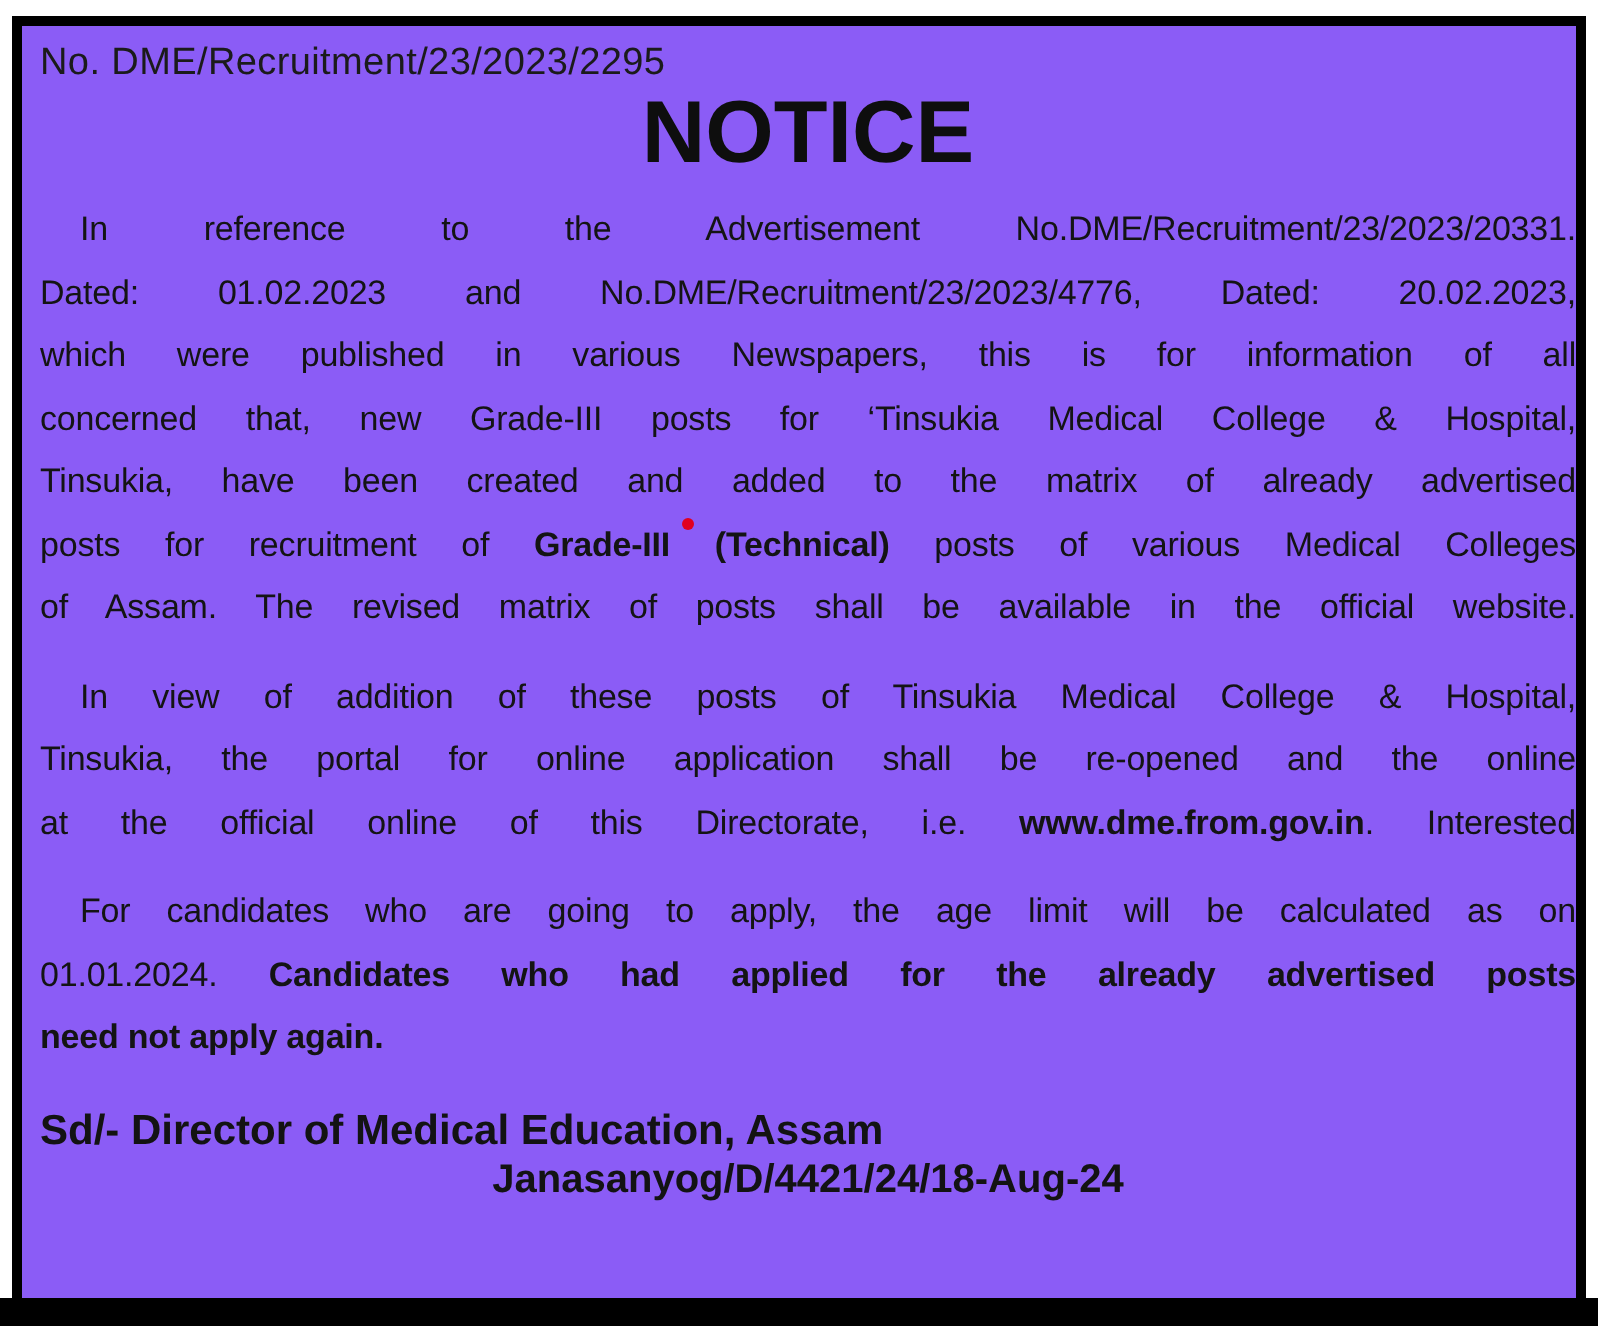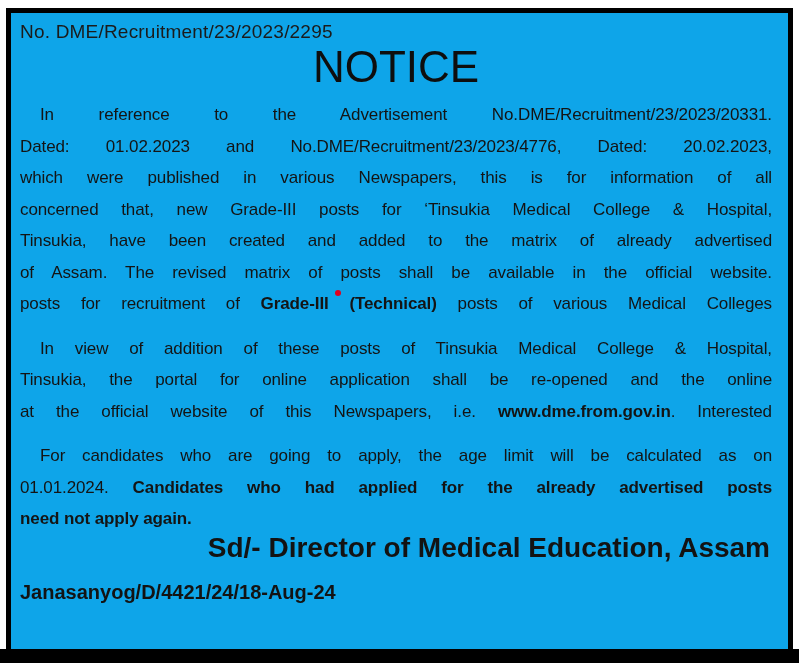--- a/index.html
+++ b/index.html
@@ -9,33 +9,33 @@
     font-family:"Liberation Sans", "DejaVu Sans", sans-serif;
     position:relative; overflow:hidden;
     -webkit-font-smoothing:antialiased;
   }
   .frame {
     position:absolute; left:6px; top:8px;
     width:787px; height:655px;
     box-sizing:border-box;
     border:5px solid #000;
     border-bottom:14px solid #000;
-    padding:6px 16px 0 9px;
-    background:#0ea5e9;
+    padding:6px 0 0 9px;
+    background:#8b5cf6;
   }
   .bottom-bleed {
     position:absolute; left:0; bottom:0;
     width:799px; height:14px; background:#000;
   }
   .ref-no {
     font-size:19px; line-height:25px; color:#1b1b1b;
     letter-spacing:0.2px;
   }
   .title {
-    font-size:44px; line-height:46px; font-weight:normal;
+    font-size:44px; line-height:46px; font-weight:bold;
     text-align:center; color:#0e0e0e; margin-top:0;
   }
   .body-copy { color:#141414; }
   .para {
     font-size:17px; line-height:31.5px;
     letter-spacing:-0.1px;
     margin-top:13px;
   }
   .para:first-of-type { margin-top:9px; }
   .line {
@@ -47,48 +47,48 @@
   .line.first { padding-left:20px; }
   .line.flush-left { text-align-last:left; -moz-text-align-last:left; }
   .b { font-weight:bold; }
   .dot-host { position:relative; }
   .red-dot {
     position:absolute; left:74px; top:-4px;
     width:6px; height:6px; border-radius:50%;
     display:inline-block;
   }
   .signature {
-    font-size:28px; line-height:24px; font-weight:bold;
-    text-align:right; color:#131313; margin-top:1px; padding-right:2px;
+    font-size:21px; line-height:24px; font-weight:bold;
+    color:#131313; margin-top:19px; padding-right:2px;
   }
   .footer-ref {
     font-size:20px; line-height:24px; font-weight:bold;
-    text-align:left; color:#131313;margin-top:20px;
+    text-align:center; color:#131313;
   }
 </style>
 </head>
 <body>
 
 <div class="frame">
   <div class="ref-no">No. DME/Recruitment/23/2023/2295</div>
   <div class="title">NOTICE</div>
   <div class="body-copy">
       <div class="para">
         <div class="line first"><span class="">In reference to the Advertisement No.DME/Recruitment/23/2023/20331.</span></div>
         <div class="line"><span class="">Dated: 01.02.2023 and No.DME/Recruitment/23/2023/4776, Dated: 20.02.2023,</span></div>
         <div class="line"><span class="">which were published in various Newspapers, this is for information of all</span></div>
         <div class="line"><span class="">concerned that, new Grade-III posts for ‘Tinsukia Medical College &amp; Hospital,</span></div>
         <div class="line"><span class="">Tinsukia, have been created and added to the matrix of already advertised</span></div>
+        <div class="line"><span class="">posts for recruitment of </span><span class="b dot-host">Grade-III (Technical)<span class="red-dot" style="background: rgb(225, 0, 30);"></span></span><span class=""> posts of various Medical Colleges</span></div>
         <div class="line"><span class="">of Assam. The revised matrix of posts shall be available in the official website.</span></div>
-        <div class="line"><span class="">posts for recruitment of </span><span class="b dot-host">Grade-III (Technical)<span class="red-dot" style="background: rgb(225, 0, 30);"></span></span><span class=""> posts of various Medical Colleges</span></div>
       </div>
       <div class="para">
         <div class="line first"><span class="">In view of addition of these posts of Tinsukia Medical College &amp; Hospital,</span></div>
         <div class="line"><span class="">Tinsukia, the portal for online application shall be re-opened and the online</span></div>
-        <div class="line"><span class="">at the official website of this Newspapers, i.e. </span><span class="b">www.dme.from.gov.in</span><span class="">. Interested</span></div>
+        <div class="line"><span class="">at the official online of this Directorate, i.e. </span><span class="b">www.dme.from.gov.in</span><span class="">. Interested</span></div>
       </div>
       <div class="para">
         <div class="line first"><span class="">For candidates who are going to apply, the age limit will be calculated as on</span></div>
         <div class="line"><span class="">01.01.2024. </span><span class="b">Candidates who had applied for the already advertised posts</span></div>
         <div class="line flush-left"><span class="b">need not apply again.</span></div>
       </div>
     </div>
   <div class="signature">Sd/- Director of Medical Education, Assam</div>
   <div class="footer-ref">Janasanyog/D/4421/24/18-Aug-24</div>
 </div>

